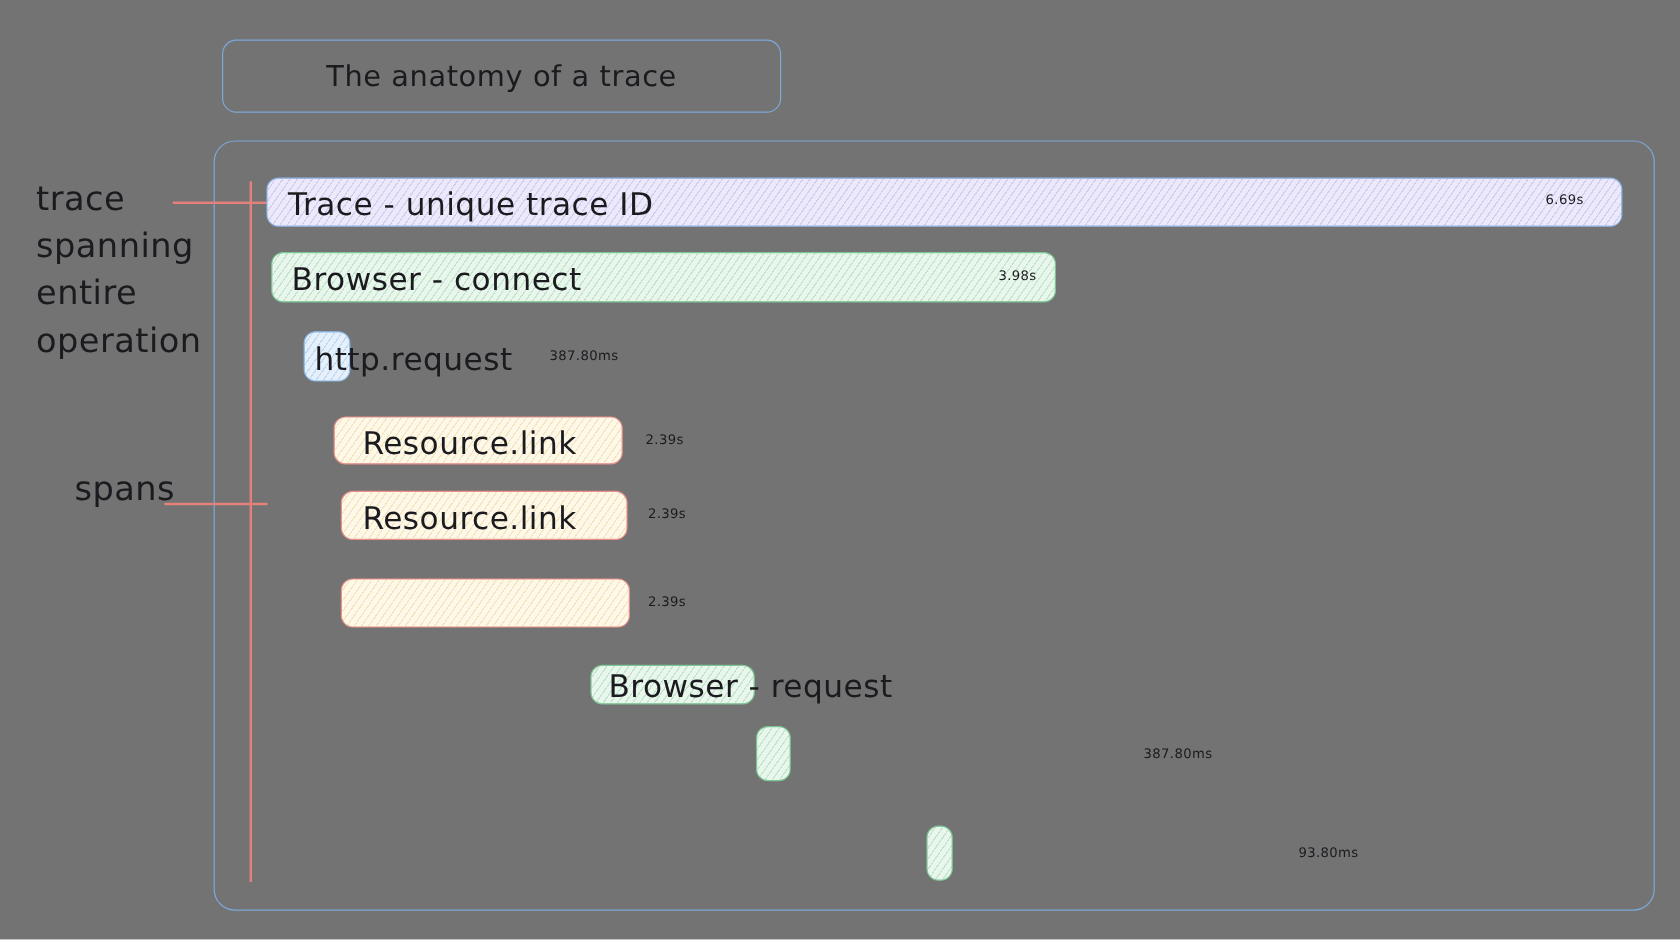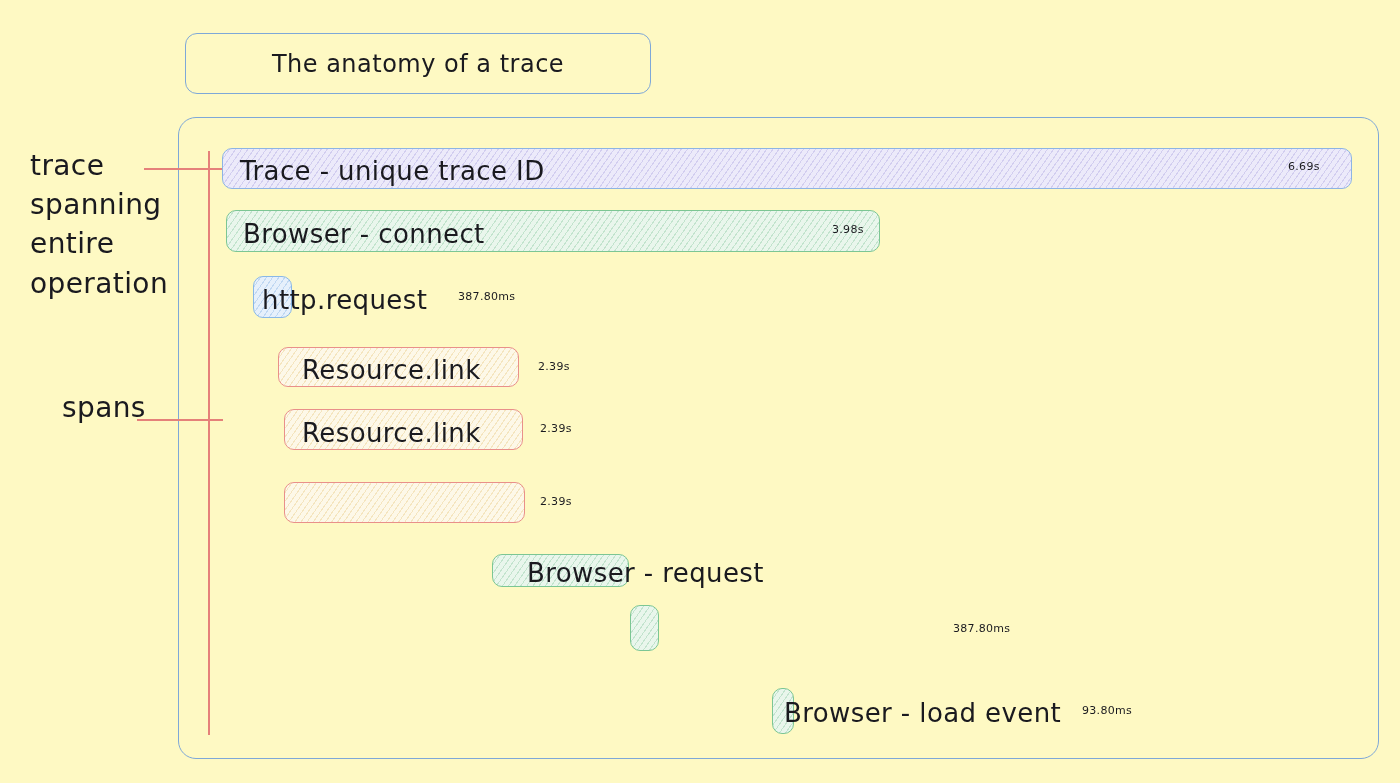--- a/index.html
+++ b/index.html
@@ -4,21 +4,21 @@
 <style>
   html, body {
     margin: 0;
     padding: 0;
     background: #ffffff;
   }
   .canvas {
     position: relative;
     width: 1400px;
     height: 783px;
-    background: #fef9c3;
+    background: #737373;
     overflow: hidden;
     font-family: "DejaVu Sans", "Liberation Sans", sans-serif;
     color: var(--text_color, #1a1a1f);
   }
   .title-box {
     position: absolute;
     left: 185px; top: 33px; width: 466px; height: 61px;
     border: 1.6px solid var(--container_border, #7ea8d8);
     border-radius: 12px;
     box-sizing: border-box;
@@ -118,22 +118,21 @@
   <div class="txt span-duration" style="left:538px; top:361px;">2.39s</div>
 
   <div class="span-bar bar-yellow" style="left:284px; top:409px; width:239px; height:41px;"></div>
   <div class="txt span-label" style="left:302px; top:418px;">Resource.link</div>
   <div class="txt span-duration" style="left:540px; top:423px;">2.39s</div>
 
   <div class="span-bar bar-yellow" style="left:284px; top:482px; width:241px; height:41px;"></div>
   <div class="txt span-duration" style="left:540px; top:496px;">2.39s</div>
 
   <div class="span-bar bar-green" style="left:492px; top:554px; width:137px; height:33px;"></div>
-  <div class="txt span-label" style="left:507px; top:558px;margin-left:20px;">Browser - request</div>
+  <div class="txt span-label" style="left:507px; top:558px;">Browser - request</div>
 
   <div class="span-bar bar-green" style="left:630px; top:605px; width:29px; height:46px;"></div>
   <div class="txt span-duration" style="left:953px; top:623px;">387.80ms</div>
 
   <div class="span-bar bar-green" style="left:772px; top:688px; width:22px; height:46px;"></div>
-  <div class="txt span-label" style="left:784px; top:698px;">Browser - load event</div>
   <div class="txt span-duration" style="left:1082px; top:705px;">93.80ms</div>
 
 </div>
 
 </body></html>

